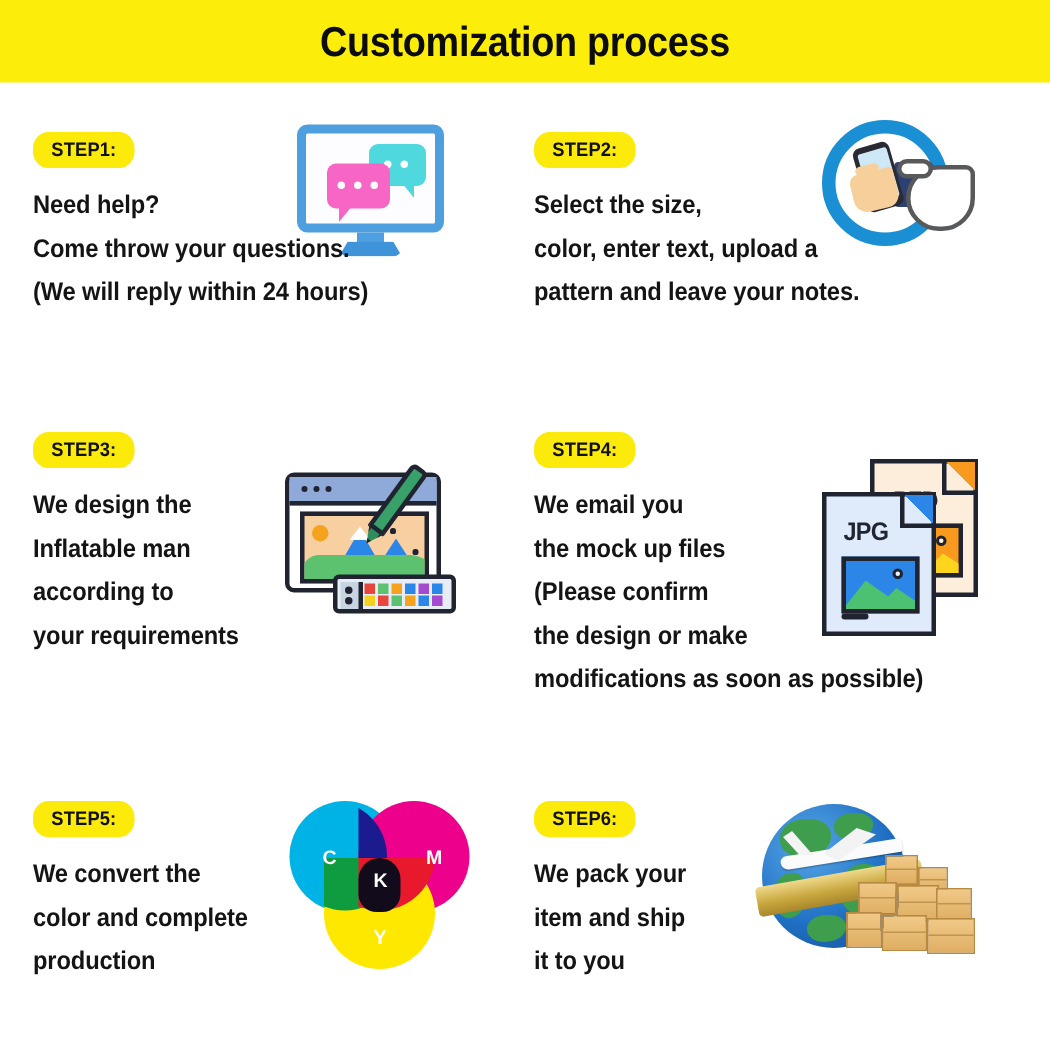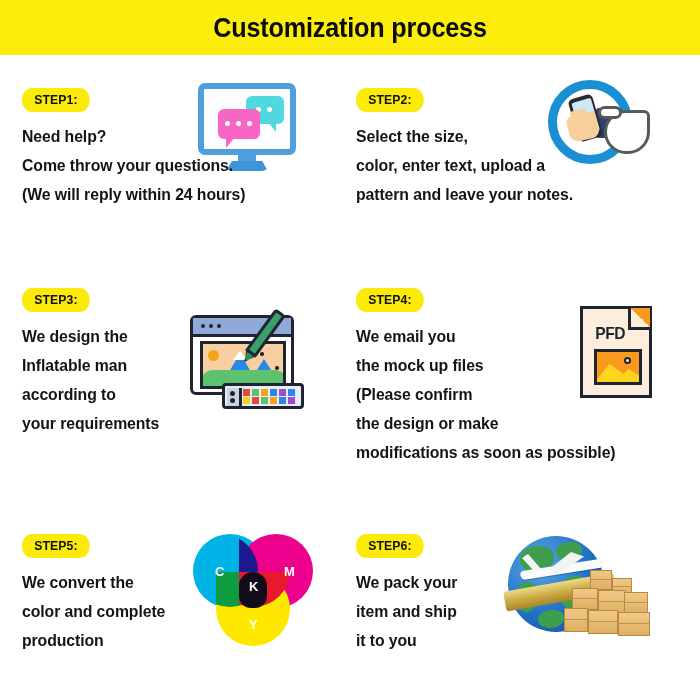--- a/index.html
+++ b/index.html
@@ -330,20 +330,30 @@
       <div class="icon-wrap" style="left:208px;top:18px;width:115px;height:125px;">
         <div class="file file-back">
           <div class="fold" style="background:linear-gradient(225deg,#f79a1e 50%,transparent 50%);border-left:3px solid #1f2430;border-bottom:3px solid #1f2430;box-sizing:border-box;"></div>
           <div class="ftxt" style="left:11px;top:15px;">PFD</div>
           <div class="thumb" style="left:11px;top:40px;width:48px;height:36px;background:#f79a1e;">
             <span style="position:absolute;right:8px;top:5px;width:7px;height:7px;border-radius:50%;background:#fff6d8;border:2px solid #1f2430;box-sizing:border-box;"></span>
             <span class="pk" style="left:-2px;bottom:0;width:40px;height:18px;background:#ffd41f;clip-path:polygon(36% 0,100% 100%,0 100%);"></span>
             <span class="pk" style="left:18px;bottom:0;width:34px;height:13px;background:#ffd41f;clip-path:polygon(40% 0,100% 100%,0 100%);"></span>
           </div>
         </div>
+        <div class="file file-front">
+          <div class="fold" style="background:linear-gradient(225deg,#2b86e8 50%,transparent 50%);border-left:3px solid #1f2430;border-bottom:3px solid #1f2430;box-sizing:border-box;"></div>
+          <div class="ftxt" style="left:10px;top:14px;">JPG</div>
+          <div class="thumb" style="left:10px;top:40px;width:52px;height:38px;background:#2b86e8;">
+            <span style="position:absolute;right:8px;top:5px;width:7px;height:7px;border-radius:50%;background:#eaf4ff;border:2px solid #1f2430;box-sizing:border-box;"></span>
+            <span class="pk" style="left:-2px;bottom:0;width:42px;height:19px;background:#4cc172;clip-path:polygon(36% 0,100% 100%,0 100%);"></span>
+            <span class="pk" style="left:20px;bottom:0;width:34px;height:14px;background:#4cc172;clip-path:polygon(40% 0,100% 100%,0 100%);"></span>
+          </div>
+          <div style="position:absolute;left:10px;bottom:8px;width:18px;height:4px;background:#1f2430;border-radius:2px;"></div>
+        </div>
       </div>
     </div>
 
     <div class="cell col-l row-3">
       <div class="pill">STEP5:</div>
       <div class="lines">
         <div>We convert the</div>
         <div>color and complete</div>
         <div>production</div>
       </div>

